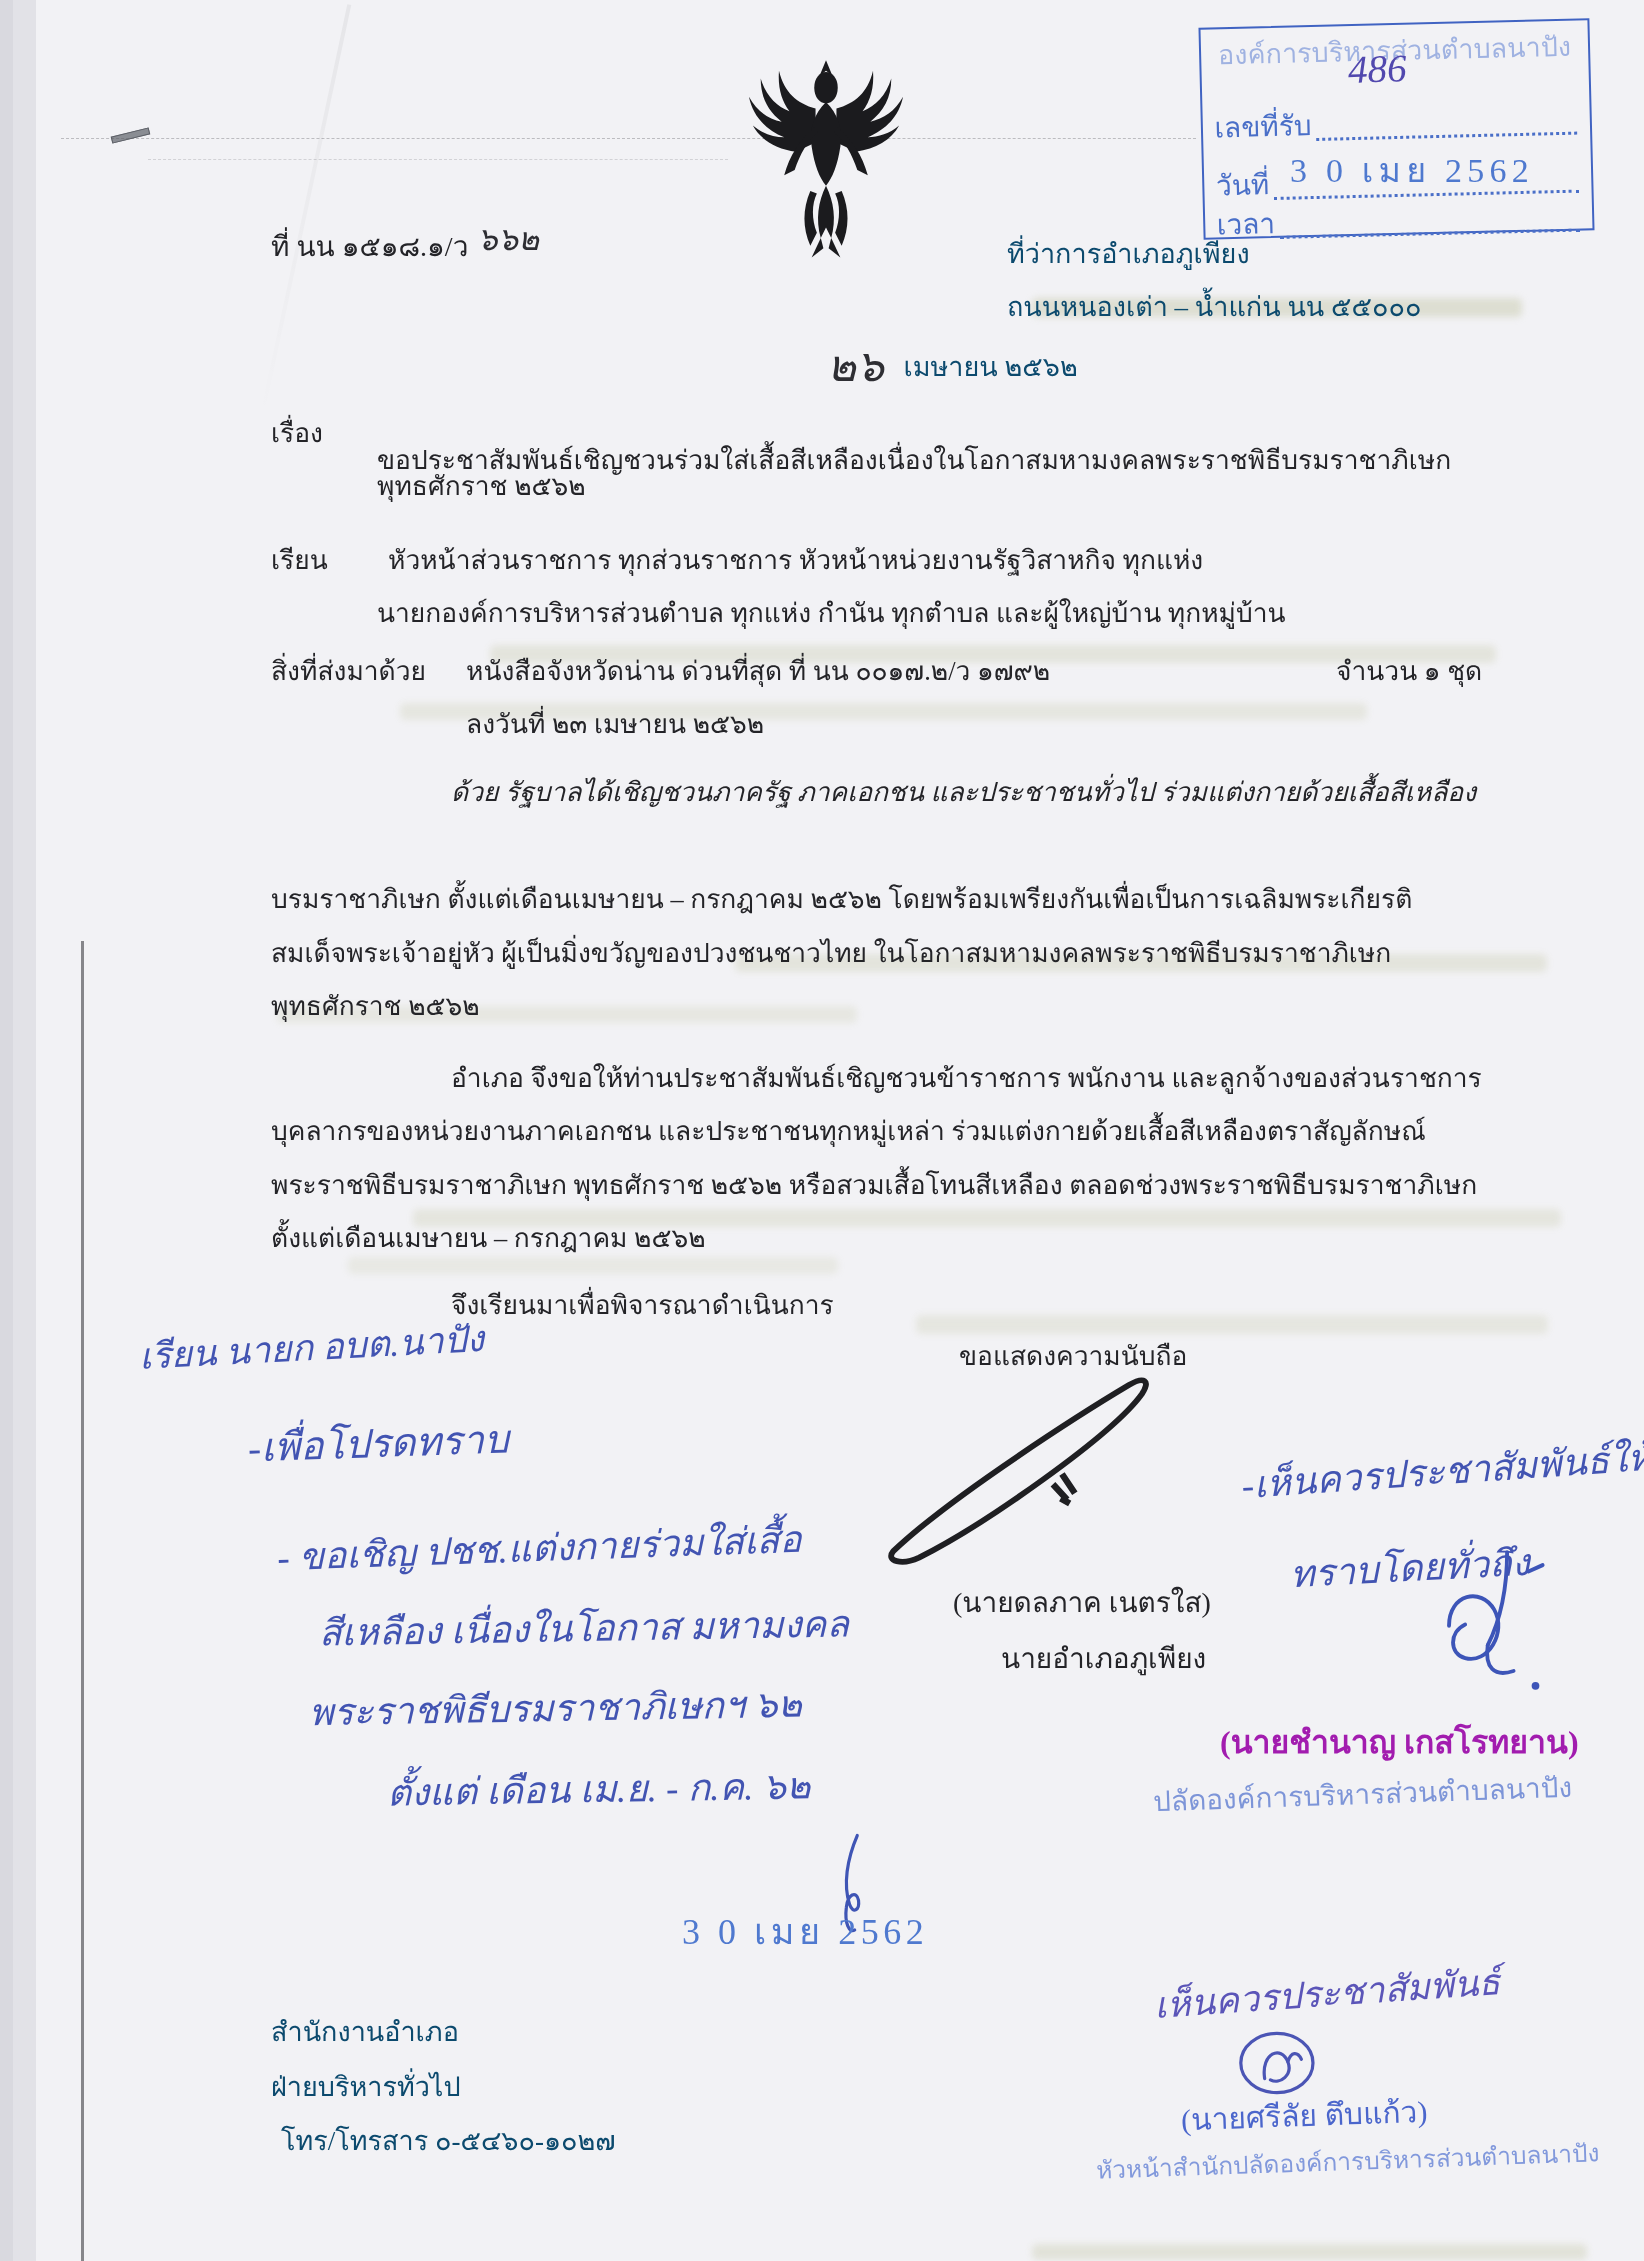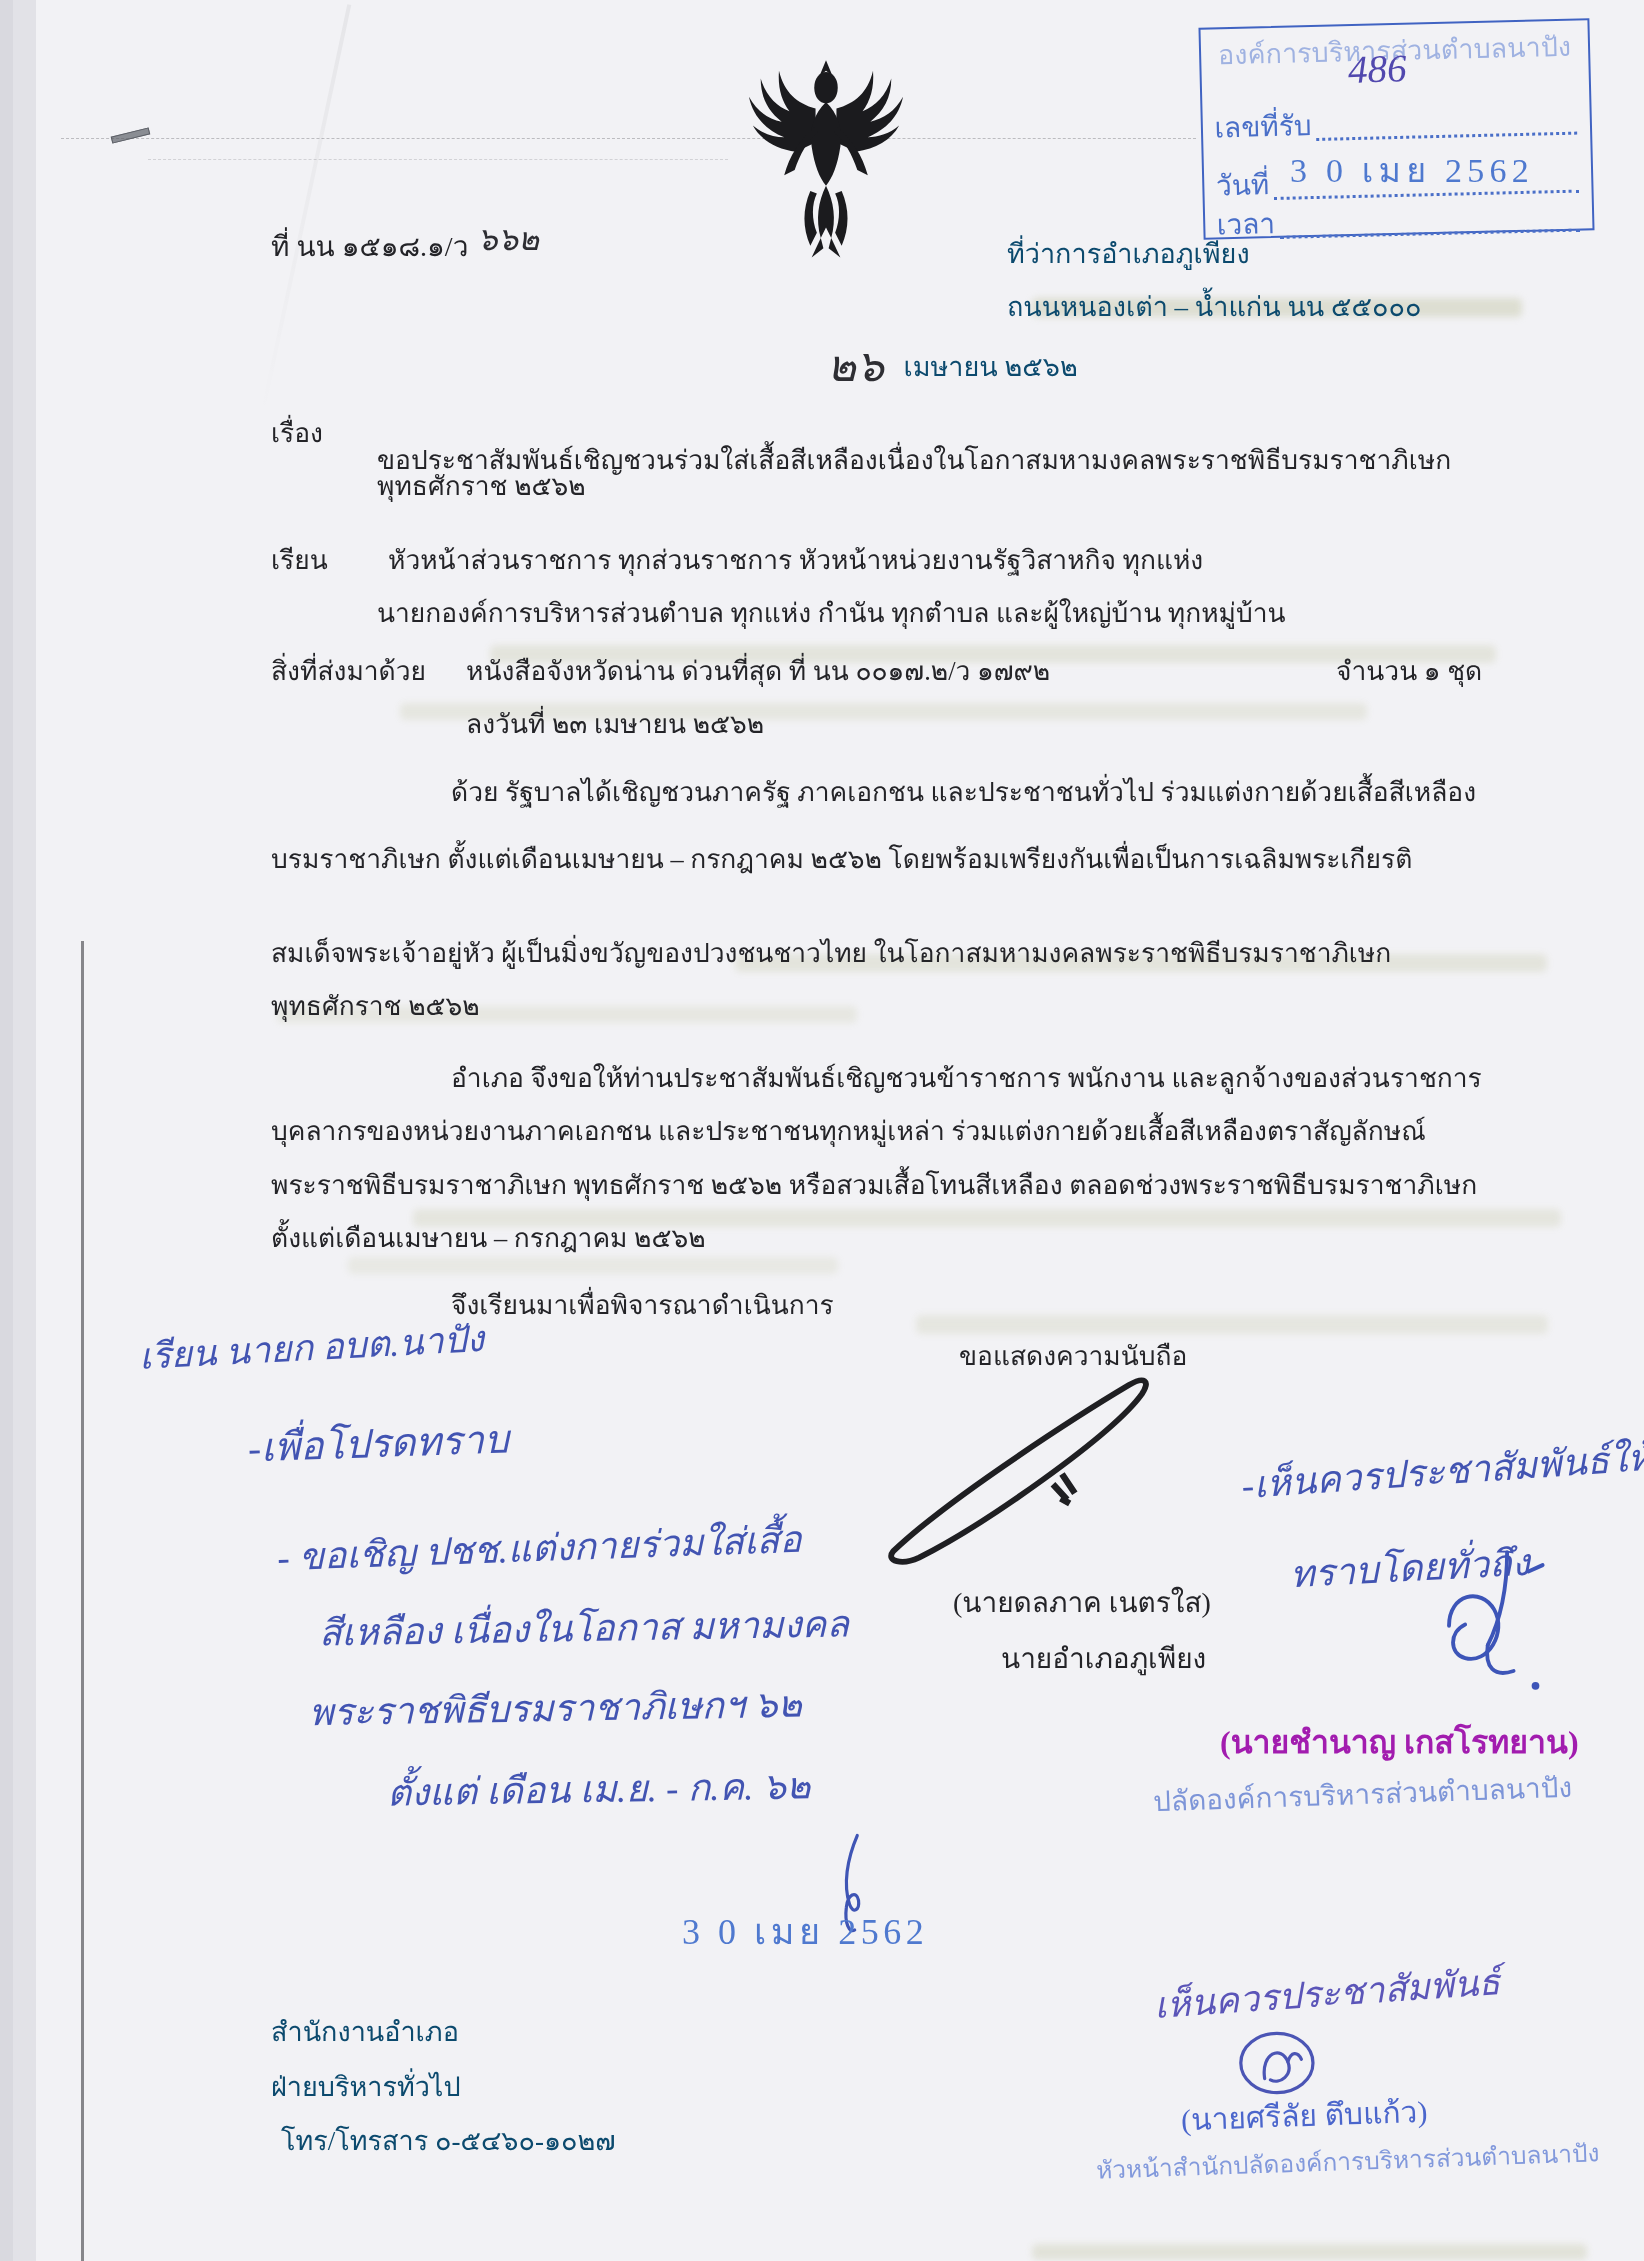--- a/index.html
+++ b/index.html
@@ -110,22 +110,22 @@
 
   <div class="abs printed" style="left:271px;top:545px;">เรียน</div>
   <div class="abs printed" style="left:388px;top:545px;">หัวหน้าส่วนราชการ ทุกส่วนราชการ หัวหน้าหน่วยงานรัฐวิสาหกิจ ทุกแห่ง</div>
   <div class="abs printed" style="left:377px;top:598px;">นายกองค์การบริหารส่วนตำบล ทุกแห่ง กำนัน ทุกตำบล และผู้ใหญ่บ้าน ทุกหมู่บ้าน</div>
 
   <div class="abs printed" style="left:271px;top:656px;">สิ่งที่ส่งมาด้วย</div>
   <div class="abs printed" style="left:466px;top:656px;">หนังสือจังหวัดน่าน ด่วนที่สุด ที่ นน ๐๐๑๗.๒/ว ๑๗๙๒</div>
   <div class="abs printed" style="left:1336px;top:656px;">จำนวน ๑ ชุด</div>
   <div class="abs printed" style="left:466px;top:709px;">ลงวันที่ ๒๓ เมษายน ๒๕๖๒</div>
 
-  <div class="abs printed" style="left:451px;top:777px;">ด้วย รัฐบาลได้เชิญชวนภาครัฐ ภาคเอกชน และประชาชนทั่วไป ร่วมแต่งกายด้วยเสื้อสีเหลือง</div>
-  <div class="abs printed" style="left:271px;top:844px;">บรมราชาภิเษก ตั้งแต่เดือนเมษายน – กรกฎาคม ๒๕๖๒ โดยพร้อมเพรียงกันเพื่อเป็นการเฉลิมพระเกียรติ</div>
+  <div class="abs printed" style="left:451px;top:777px;font-style:italic;">ด้วย รัฐบาลได้เชิญชวนภาครัฐ ภาคเอกชน และประชาชนทั่วไป ร่วมแต่งกายด้วยเสื้อสีเหลือง</div>
+  <div class="abs printed" style="left:271px;top:884px;">บรมราชาภิเษก ตั้งแต่เดือนเมษายน – กรกฎาคม ๒๕๖๒ โดยพร้อมเพรียงกันเพื่อเป็นการเฉลิมพระเกียรติ</div>
   <div class="abs printed" style="left:271px;top:938px;">สมเด็จพระเจ้าอยู่หัว ผู้เป็นมิ่งขวัญของปวงชนชาวไทย ในโอกาสมหามงคลพระราชพิธีบรมราชาภิเษก</div>
   <div class="abs printed" style="left:271px;top:991px;">พุทธศักราช ๒๕๖๒</div>
 
   <div class="abs printed" style="left:451px;top:1063px;">อำเภอ จึงขอให้ท่านประชาสัมพันธ์เชิญชวนข้าราชการ พนักงาน และลูกจ้างของส่วนราชการ</div>
   <div class="abs printed" style="left:271px;top:1116px;">บุคลากรของหน่วยงานภาคเอกชน และประชาชนทุกหมู่เหล่า ร่วมแต่งกายด้วยเสื้อสีเหลืองตราสัญลักษณ์</div>
   <div class="abs printed" style="left:271px;top:1170px;">พระราชพิธีบรมราชาภิเษก พุทธศักราช ๒๕๖๒ หรือสวมเสื้อโทนสีเหลือง ตลอดช่วงพระราชพิธีบรมราชาภิเษก</div>
   <div class="abs printed" style="left:271px;top:1223px;">ตั้งแต่เดือนเมษายน – กรกฎาคม ๒๕๖๒</div>
 
   <div class="abs printed" style="left:451px;top:1290px;">จึงเรียนมาเพื่อพิจารณาดำเนินการ</div>
   <div class="abs printed" style="left:959px;top:1341px;">ขอแสดงความนับถือ</div>

